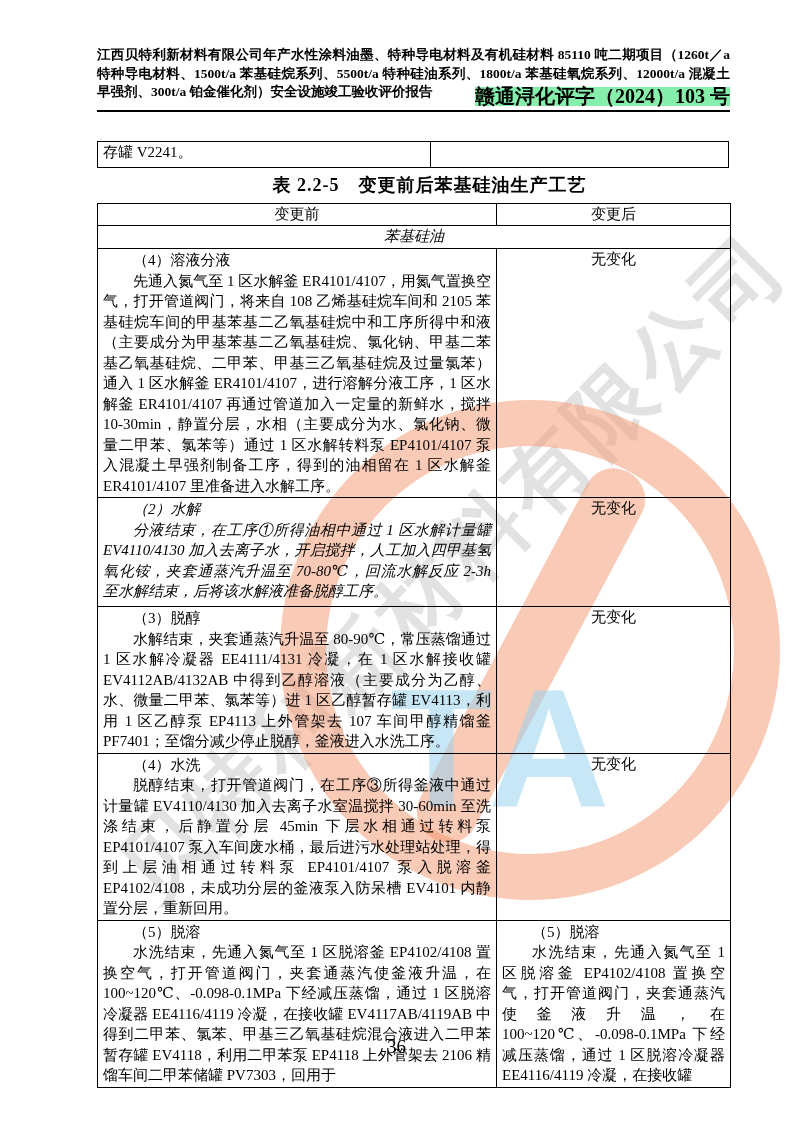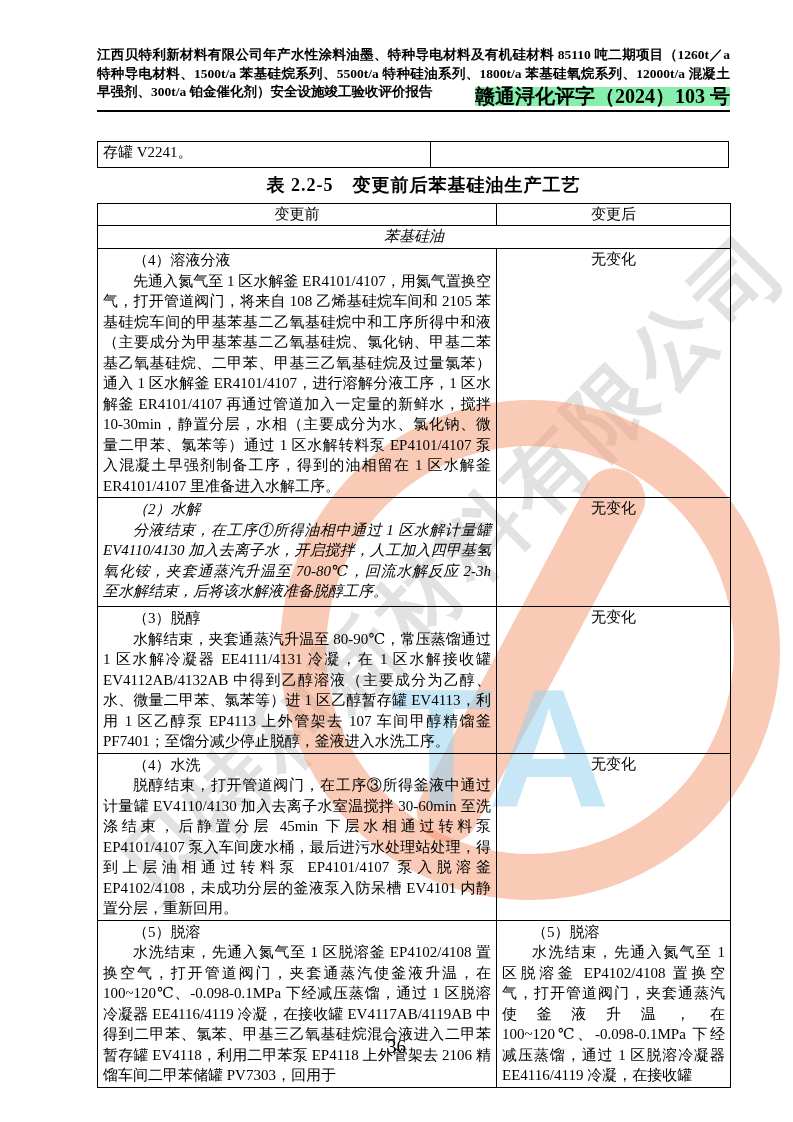--- a/index.html
+++ b/index.html
@@ -23,21 +23,21 @@
   
   .carry-table{
     position:absolute;left:97px;top:141px;width:630px;height:25px;
     border:1.5px solid #000;display:flex;
   }
   .carry-left{width:322px;border-right:1.5px solid #000;padding:1px 5px;font-size:15px;}
   .carry-right{flex:1;}
 
   
   .table-title{
-    position:absolute;left:107px;top:173px;width:633px;
+    position:absolute;left:113px;top:173px;width:633px;
     text-align:center;font-size:18px;font-weight:bold;letter-spacing:1px;
   }
 
   
   table.main{
     position:absolute;left:97px;top:203px;width:633px;
     border-collapse:collapse;table-layout:fixed;
   }
   table.main td,table.main th{
     border:1.5px solid #000;font-size:15px;vertical-align:top;

